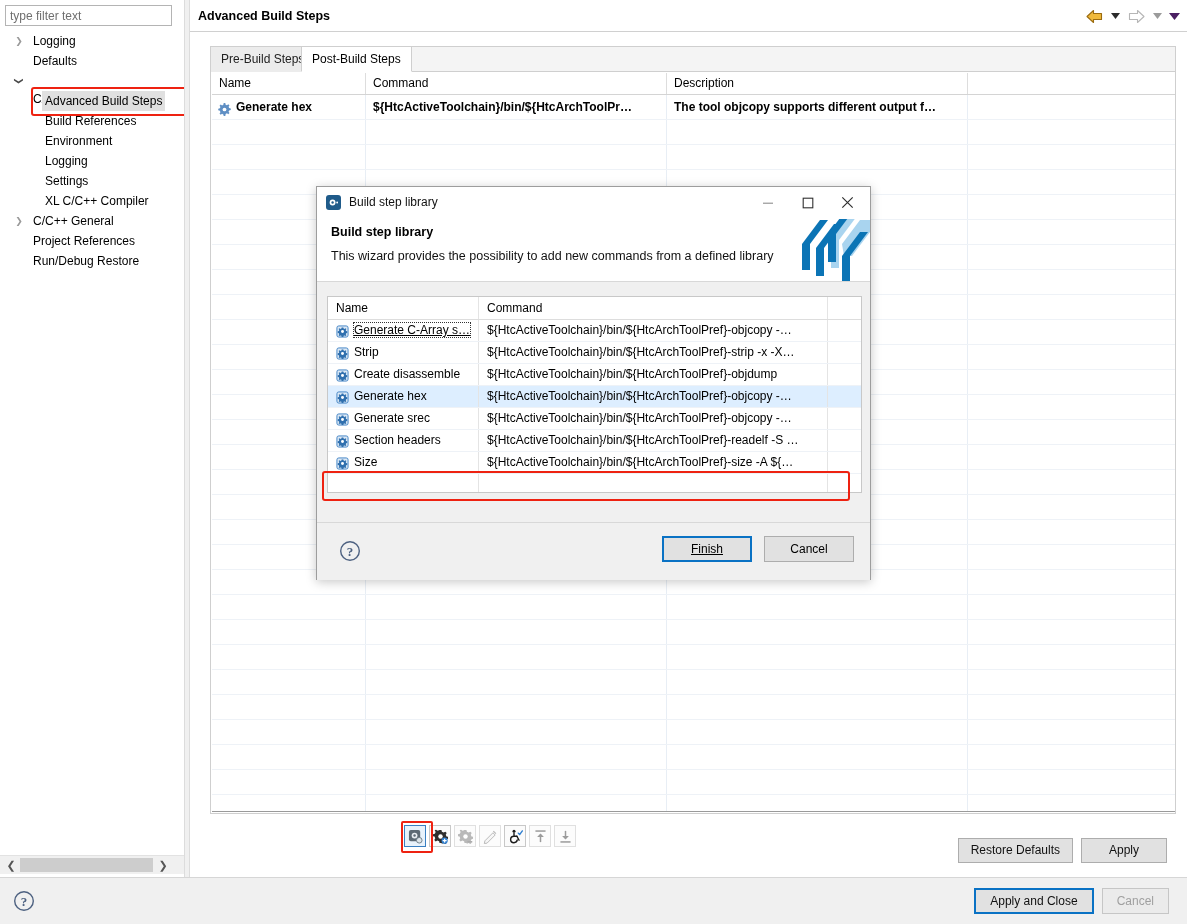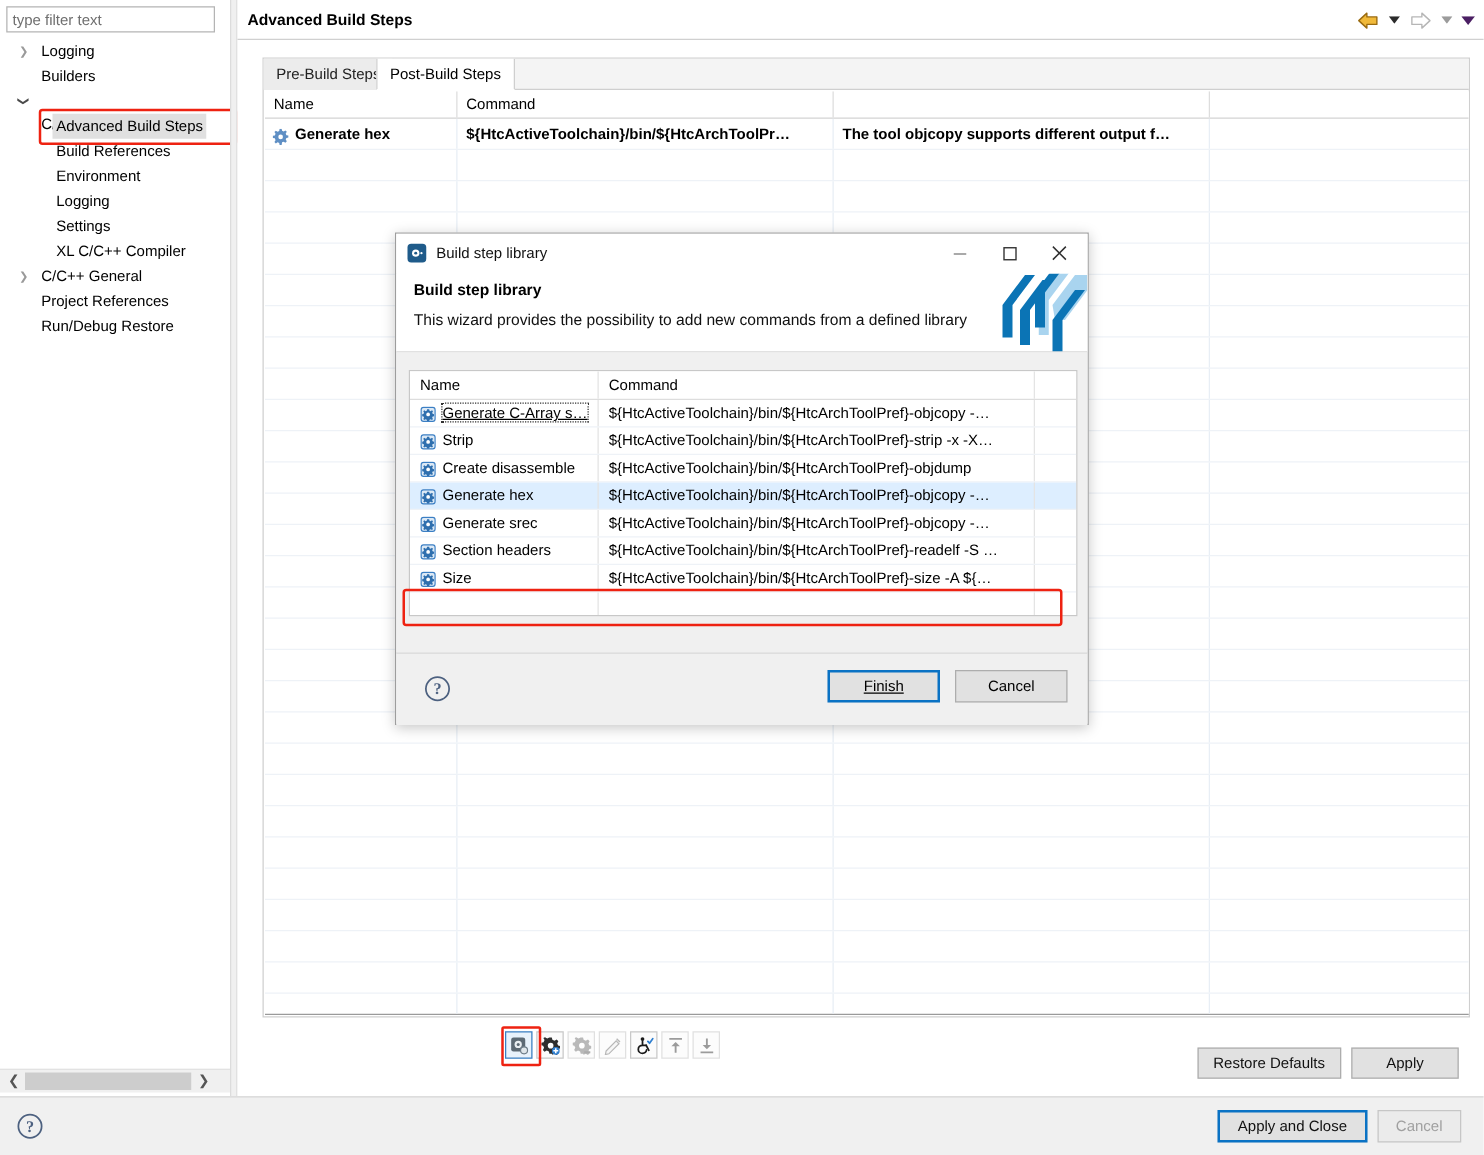--- a/index.html
+++ b/index.html
@@ -146,21 +146,21 @@
   <div id="sidebar">
     <div id="filter-wrap">
       <input id="filter-input" type="text" placeholder="type filter text" style="">
     </div>
     <div id="tree">
         <div class="tnode">
           <span class="twist" style="left: 12px; transform: none; transform-origin: 50% 50%;">❯</span>
           <span class="tlabel" style="left: 30px;">Logging</span>
         </div>
         <div class="tnode">
-          <span class="tlabel" style="left: 30px;">Builders</span>
+          <span class="tlabel" style="left: 30px;">Defaults</span>
         </div>
         <div class="tnode">
           <span class="twist open" style="left: 12px; transform: rotate(90deg); transform-origin: 50% 50%;">❯</span>
           <span class="tlabel" style="left: 30px; margin-top: 18px;">C/C++ Build</span>
         </div>
         <div class="tnode sel">
           <span class="tlabel" style="left: 42px;">Advanced Build Steps</span>
         </div>
         <div class="tnode">
           <span class="tlabel" style="left: 42px;">Build References</span>
@@ -234,20 +234,21 @@
     <div id="tabfolder">
       <div id="tabstrip">
         <div class="tab inactive">Pre-Build Steps</div>
         <div class="tab active">Post-Build Steps</div>
       </div>
 
       <div id="maintable">
         <div id="mt-head">
           <div class="mt-col" style="left:0;width:153px;">Name</div>
           <div class="mt-col" style="left:154px;width:300px;">Command</div>
+          <div class="mt-col" style="left:455px;width:300px;">Description</div>
           <div class="mt-col" style="left:756px;width:206px;"></div>
           <div class="mt-divider" style="left:153px;height:21px;"></div>
           <div class="mt-divider" style="left:454px;height:21px;"></div>
           <div class="mt-divider" style="left:755px;height:21px;"></div>
         </div>
         <div id="mt-body">
             <div class="mt-row data">
               <div class="cell c0" style="left: 0px; width: 154px;">Generate hex<span class="gearicon"><svg width="13" height="13" viewBox="0 0 16 16">
                     <path d="M7 0h2l.4 2 1.6.7 1.7-1.1 1.4 1.4-1.1 1.7.7 1.6 2 .4v2l-2 .4-.7 1.6 1.1 1.7-1.4 1.4-1.7-1.1-1.6.7L9 16H7l-.4-2-1.6-.7-1.7 1.1-1.4-1.4 1.1-1.7L2.3 9.4.3 9V7l2-.4.7-1.6L1.9 3.3 3.3 1.9 5 3l1.6-.7z" fill="#5f8fc4"></path>
                     <circle cx="8" cy="8" r="2.3" fill="#ffffff"></circle>

